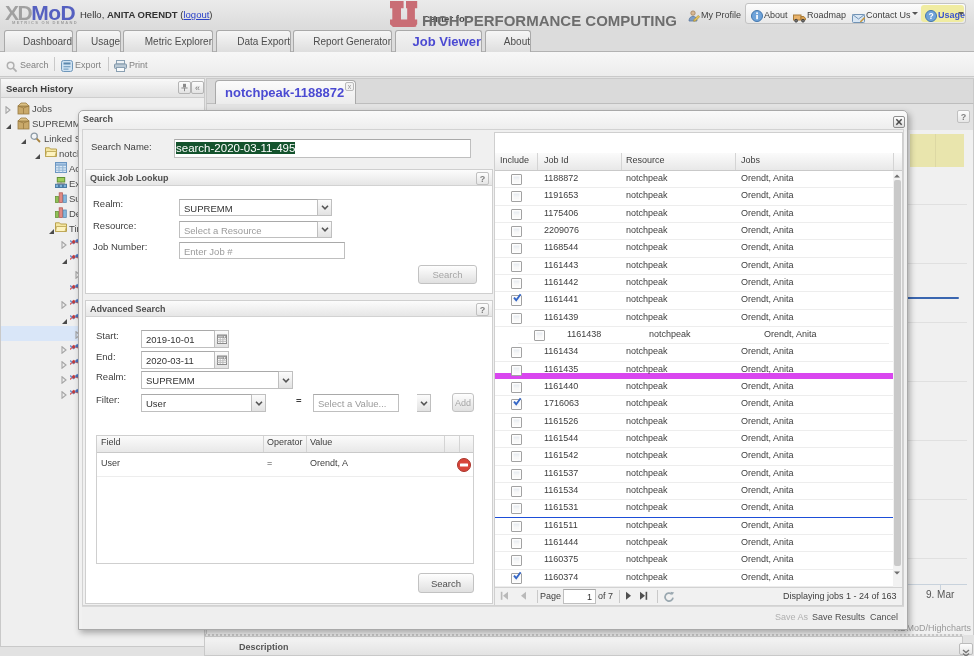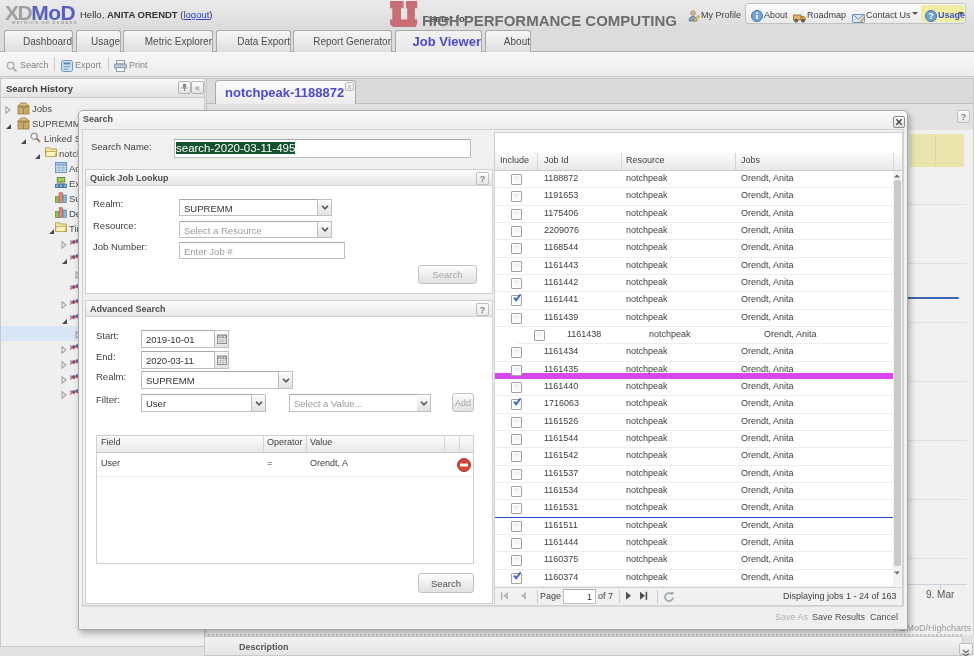--- a/index.html
+++ b/index.html
@@ -412,21 +412,21 @@
           </svg>
         </div>
 <div class="lbl" style="left:10px;top:93px;">Filter:</div>
 <div class="fld" style="left:55px;top:93px;width:111px;height:18px;">User</div>
 <div class="trg" style="left:166px;top:93px;width:14px;height:18px;">
           <svg width="8" height="5" viewBox="0 0 8 5" style="" xmlns="http://www.w3.org/2000/svg">
             <path d="M1 0.8 L4 3.8 L7 0.8" fill="none" stroke="#555" stroke-width="1.6"></path>
           </svg>
         </div>
 <div class="lbl" style="left:210px;top:94px;font-weight:bold;">=</div>
-<div class="fld ph" style="left:203px;top:93px;width:134px;height:18px;">Select a Value...</div>
+<div class="fld ph" style="left:227px;top:93px;width:86px;height:18px;">Select a Value...</div>
 <div class="trg" style="left:331px;top:93px;width:14px;height:18px;">
           <svg width="8" height="5" viewBox="0 0 8 5" style="" xmlns="http://www.w3.org/2000/svg">
             <path d="M1 0.8 L4 3.8 L7 0.8" fill="none" stroke="#555" stroke-width="1.6"></path>
           </svg>
         </div>
 <div class="btn" style="left:366px;top:92px;width:22px;height:19px;line-height:18px;color:#a6a6a6;font-size:9px;">Add</div>
 <div class="a" style="left:10px;top:134px;width:378px;height:129px;border:1px solid #cfcfcf;background:#fff;">
 <div class="ghead" style="left:0;top:0;width:376px;height:17px;">
 <span class="a" style="left:4px;top:1px;">Field</span>
             <span class="a" style="left:170px;top:1px;">Operator</span>

